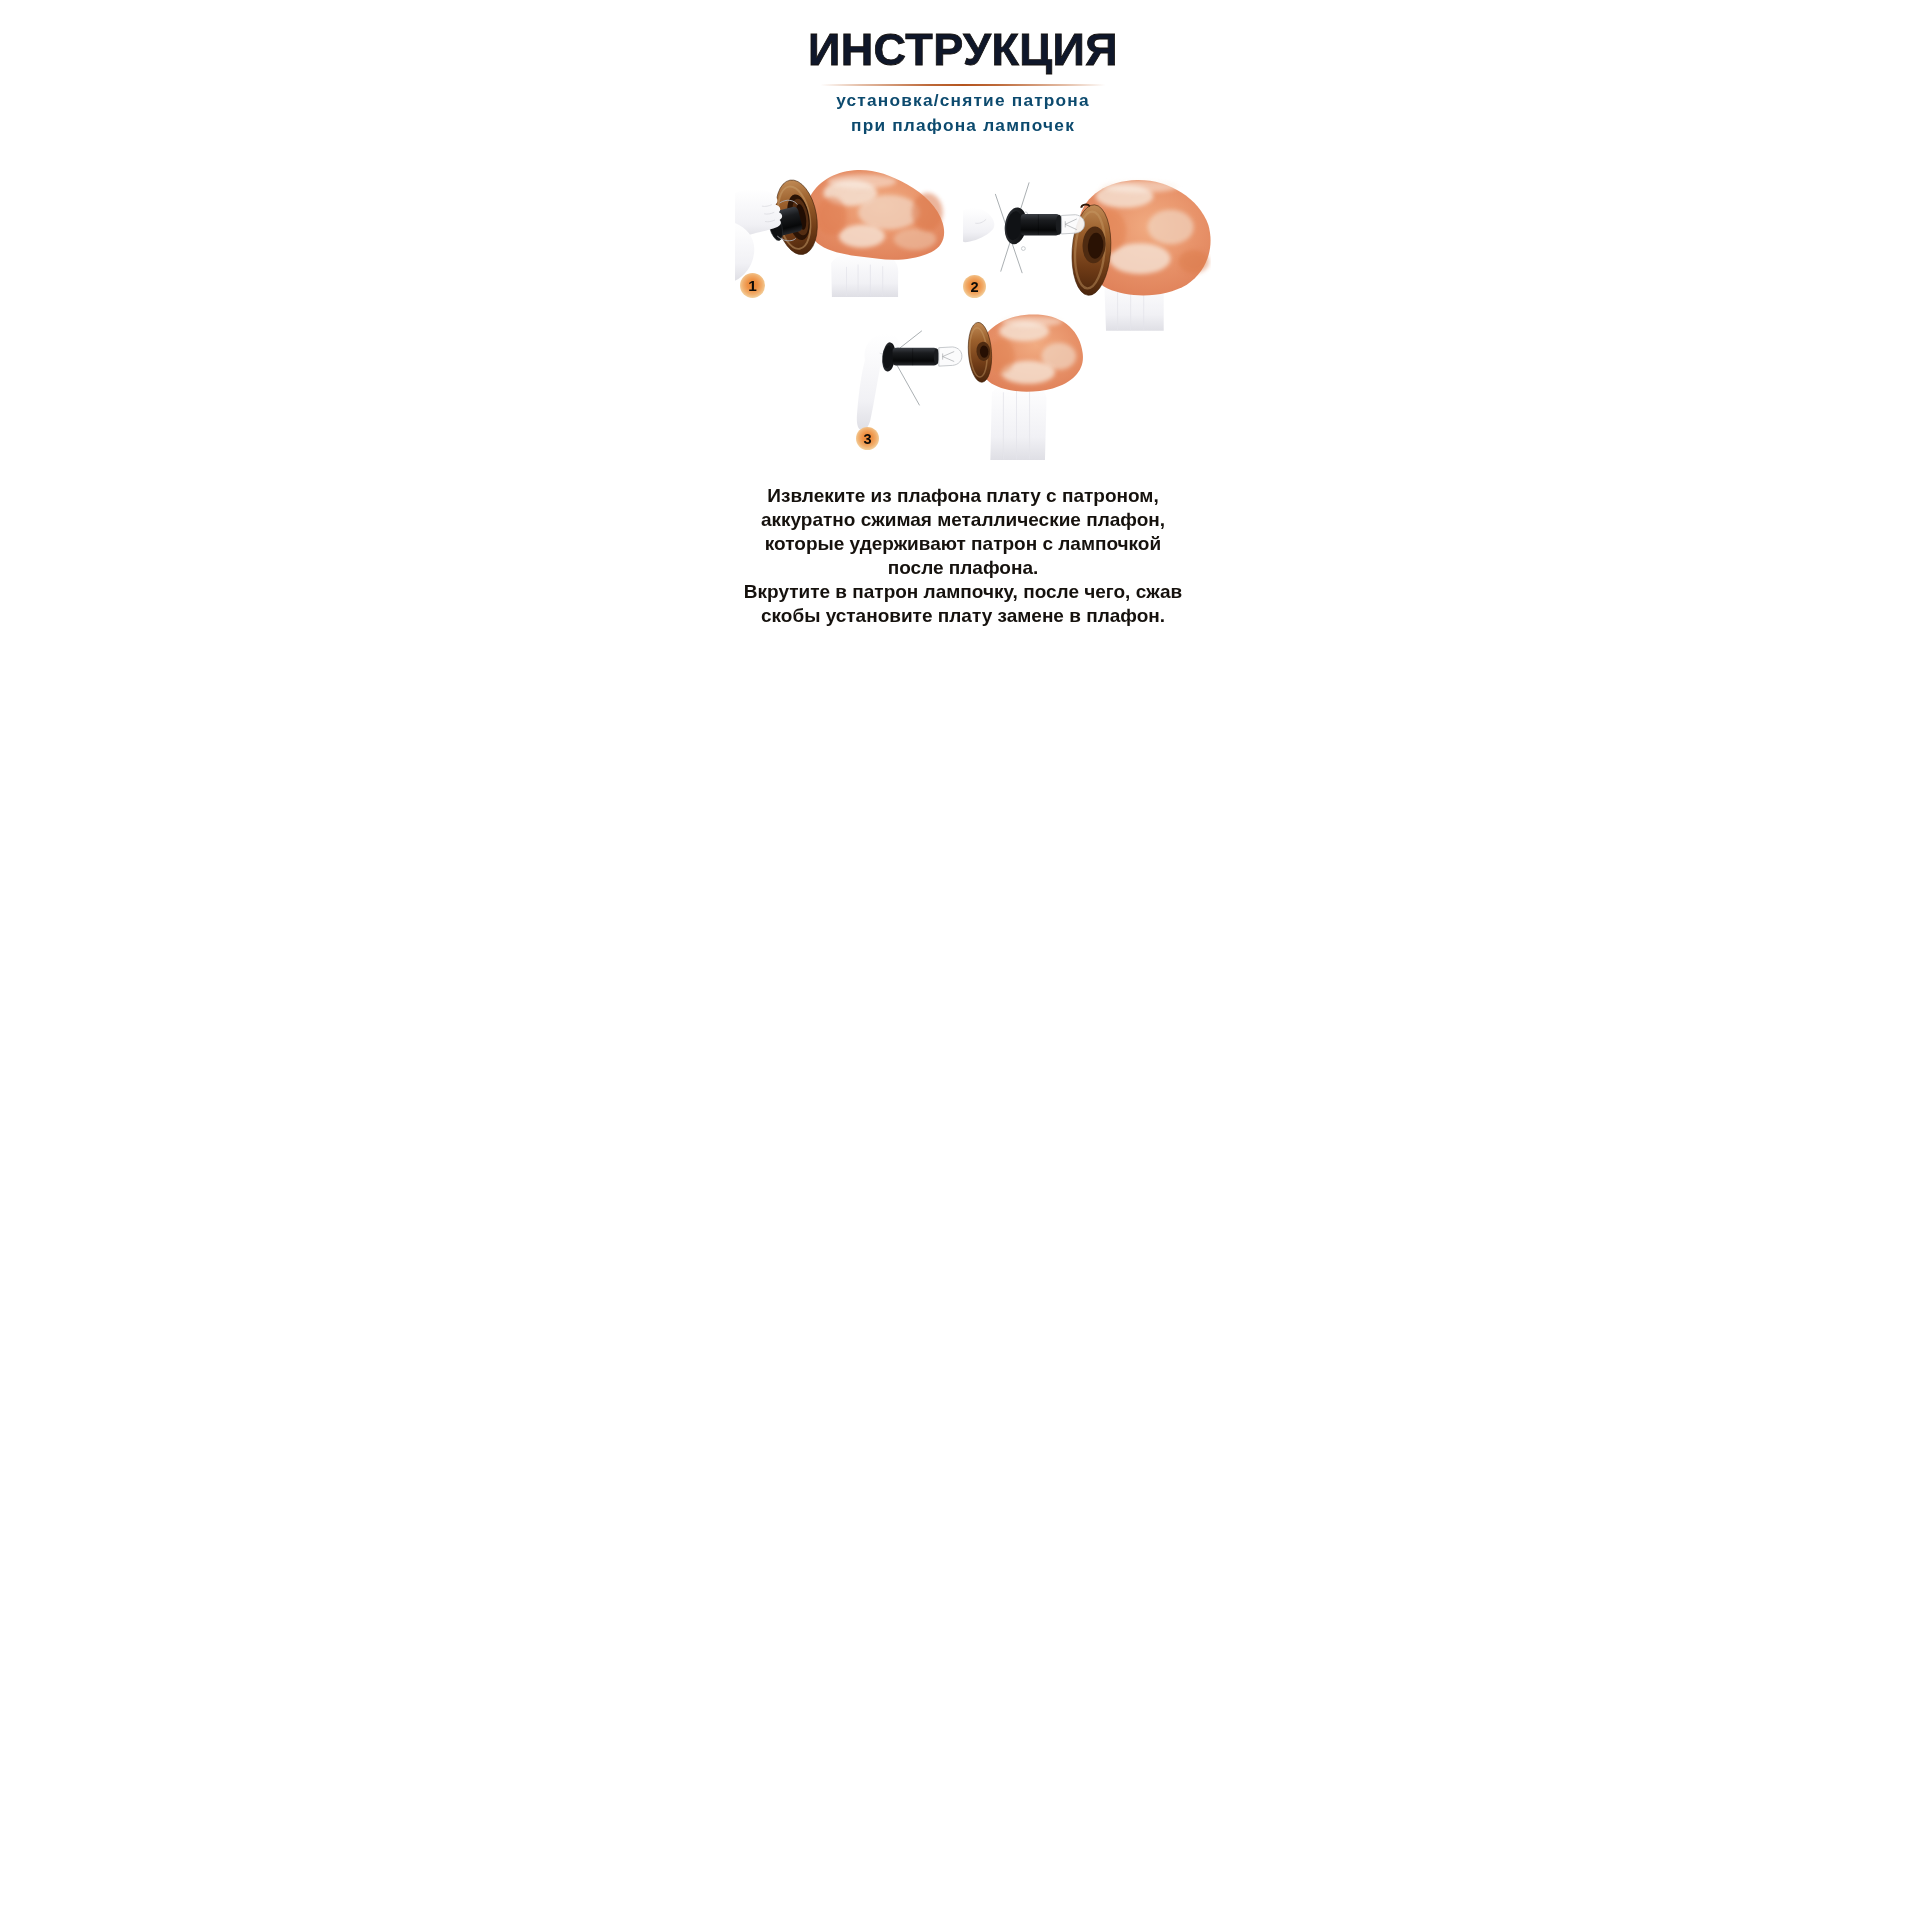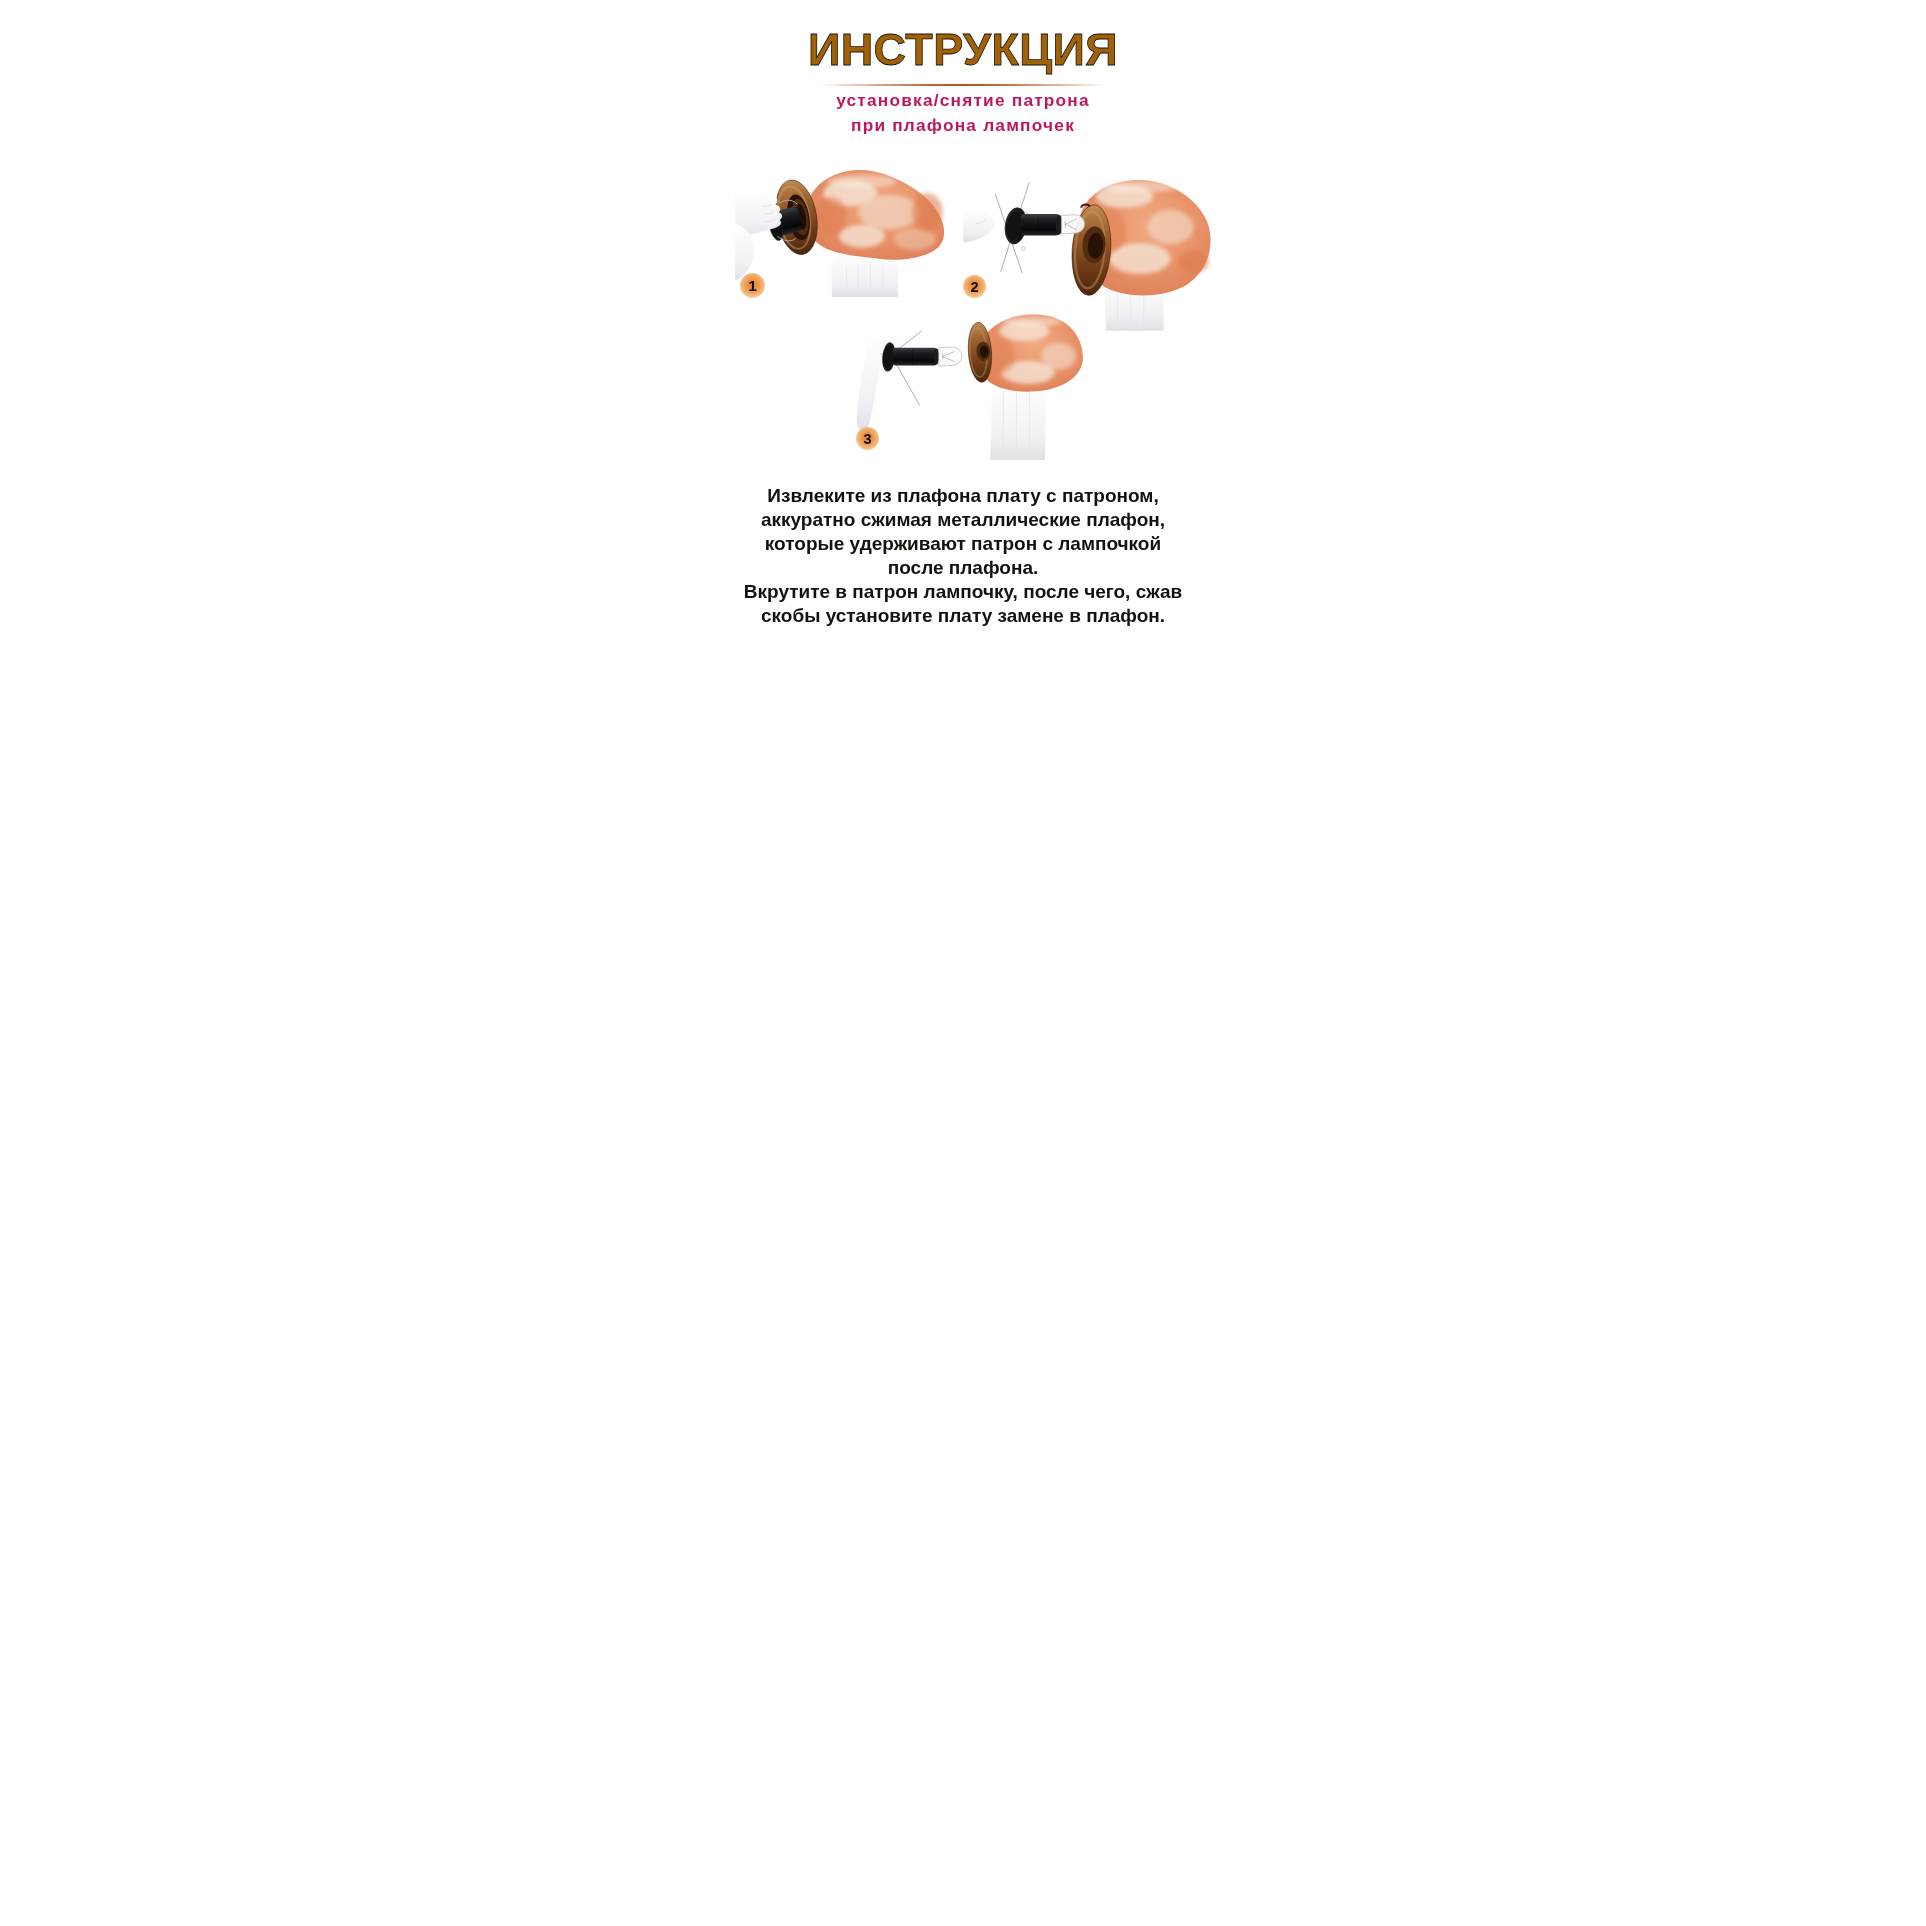--- a/index.html
+++ b/index.html
@@ -4,34 +4,34 @@
 <style>
   html, body { margin:0; padding:0; background:#ffffff; }
   .page {
     position:relative; width:500px; height:667px; margin:0 auto;
     background:#ffffff; overflow:hidden;
     font-family:"Liberation Sans", sans-serif; color:#15110d;
   }
   .title {
     position:absolute; top:27px; left:0; width:100%; margin:0;
     text-align:center; font-size:45px; line-height:1.0; font-weight:700;
-    letter-spacing:0.4px; color:#a16207; -webkit-text-stroke:0.8px #15110d;
+    letter-spacing:0.4px; color:#0f172a; -webkit-text-stroke:0.8px #15110d;
   }
   .divider {
     position:absolute; top:84px; left:50%; transform:translateX(-50%);
     width:285px; height:1.5px; border-radius:1.2px;
     background:linear-gradient(90deg,
       rgba(189,94,37,0) 0%, rgba(189,94,37,0.40) 14%,
       rgba(180,84,30,0.88) 38%, #b4541e 50%, rgba(180,84,30,0.88) 62%,
       rgba(189,94,37,0.40) 86%, rgba(189,94,37,0) 100%);
   }
   .subtitle {
     position:absolute; top:88px; left:0; width:100%;
     text-align:center; font-size:17.3px; line-height:25px; font-weight:700;
-    letter-spacing:1.2px; color:#be185d;
+    letter-spacing:1.2px; color:#0c4a6e;
   }
   .photo { position:absolute; }
   .photo svg { display:block; }
   .badge {
     position:absolute; border-radius:50%; z-index:5;
     display:flex; align-items:center; justify-content:center;
     font-weight:700; color:#0d0b08;
     background:radial-gradient(circle at 50% 47%,
       #ec8632 0%, #ee9144 28%, #f1ad6b 52%, #f3cf9b 72%,
       #f9e9cd 88%, #fefaf2 100%);

